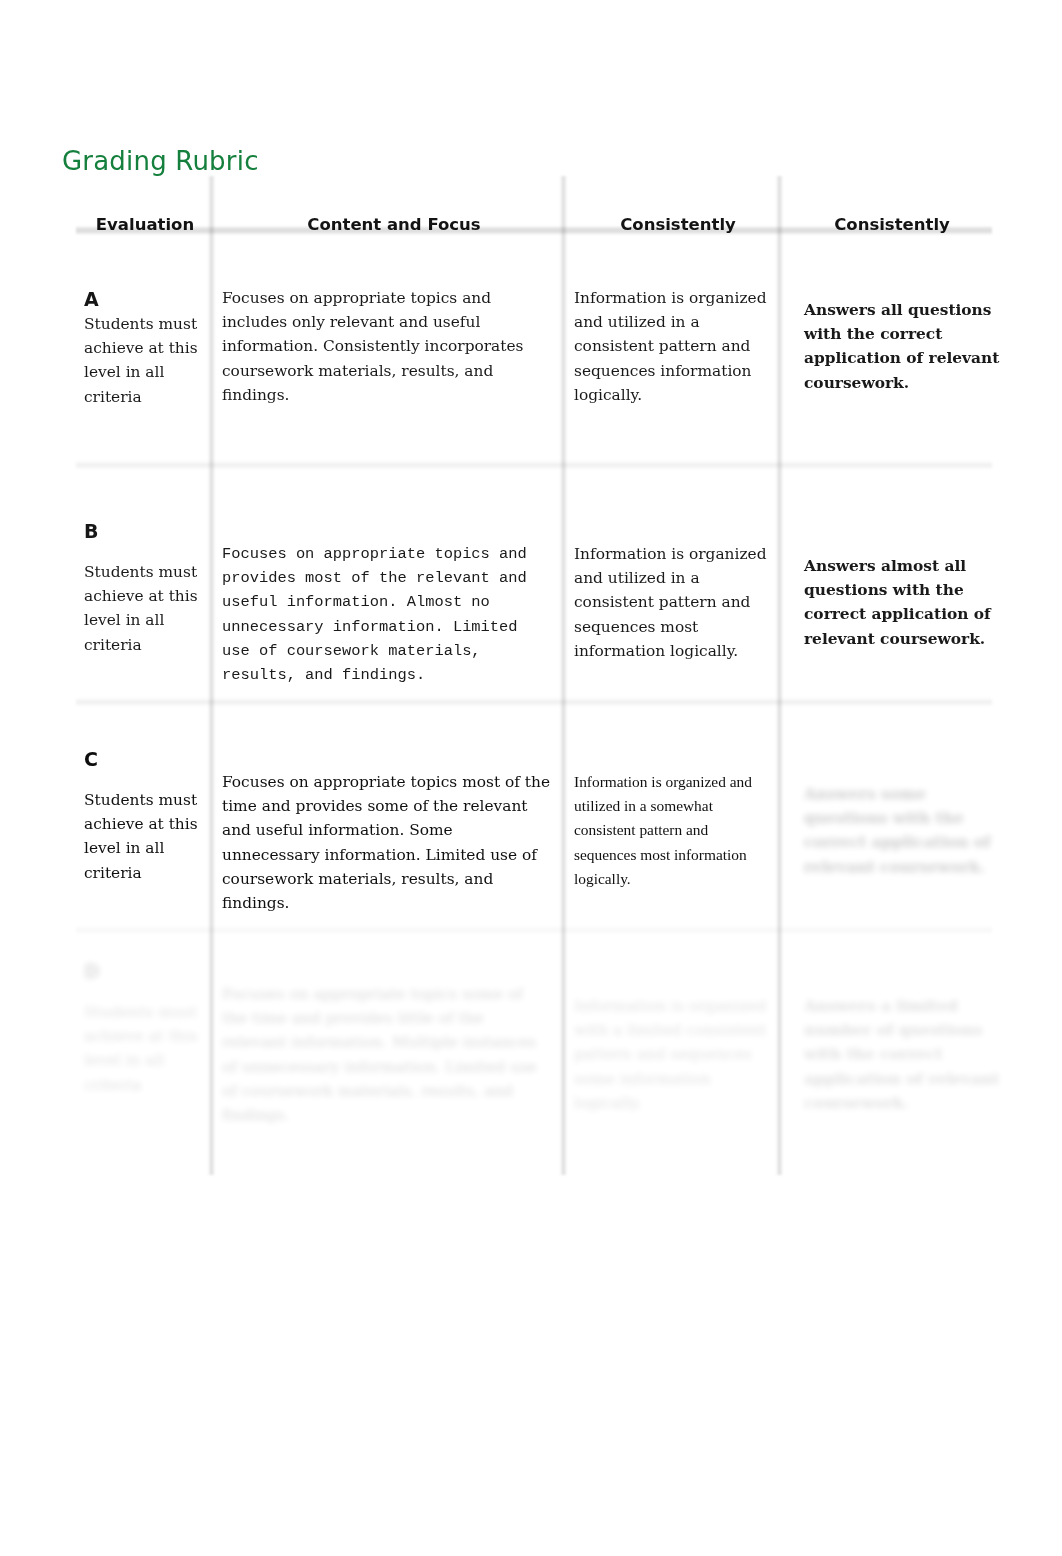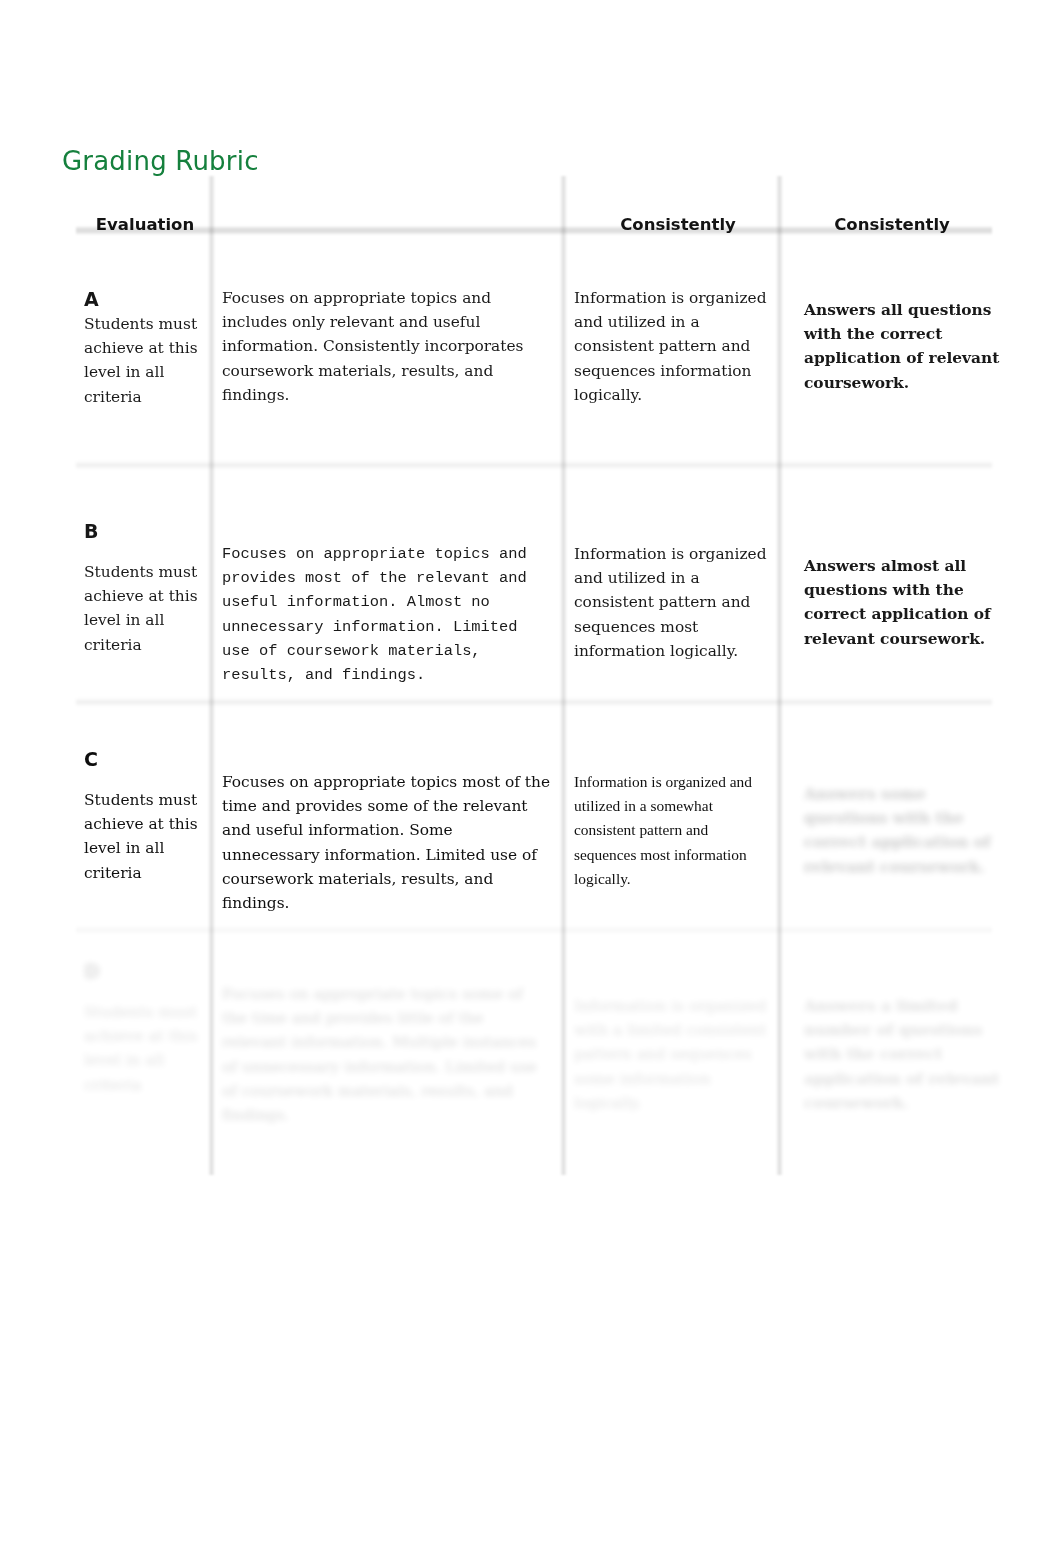--- a/index.html
+++ b/index.html
@@ -164,20 +164,21 @@
 <body>
 
 <div class="page">
 
   <div class="doc-title">Grading Rubric</div>
 
   <div class="rubric-table">
 
     <div class="thead">
       <div class="th c0">Evaluation</div>
+      <div class="th c1">Content and Focus</div>
       <div class="th c2">Consistently</div>
       <div class="th c3">Consistently</div>
     </div>
 
     <div class="hrule strong" style="top:50px;"></div>
     <div class="hrule light" style="top:285px;"></div>
     <div class="hrule light" style="top:522px;"></div>
     <div class="hrule faint" style="top:750px;"></div>
 
     <div class="vrule v1" style="top:0px; height:999px;"></div>

